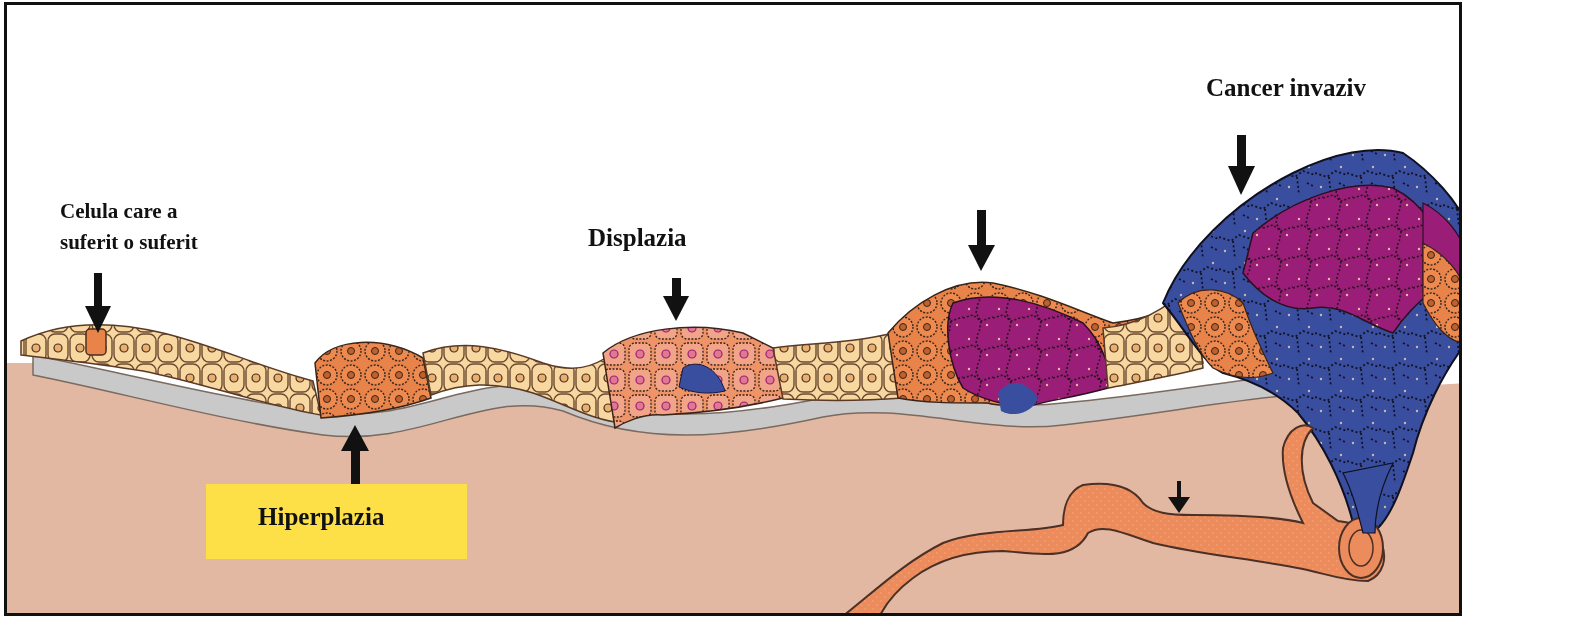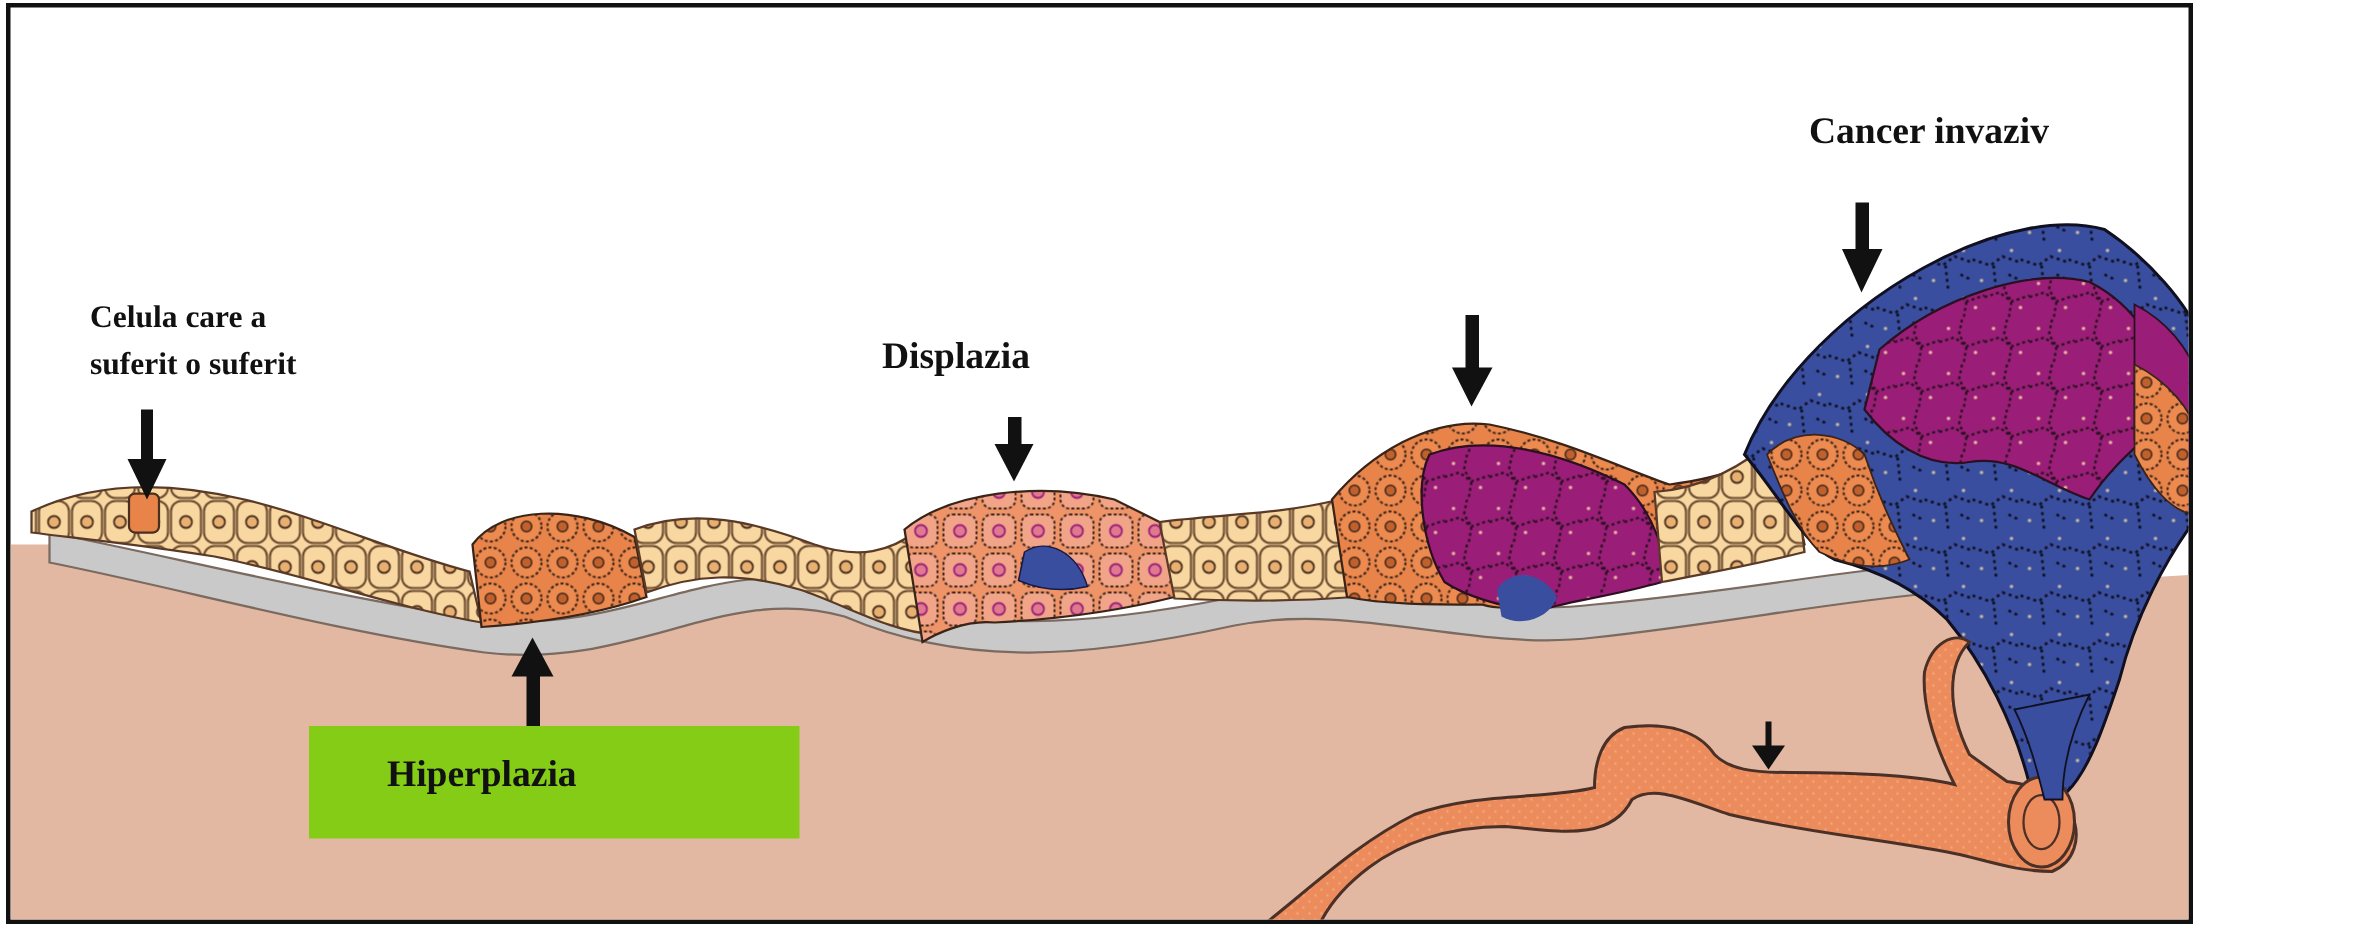--- a/index.html
+++ b/index.html
@@ -10,22 +10,22 @@
       box-sizing: border-box; background: #ffffff; overflow: hidden;
     }
     svg.art { position: absolute; left: 0; top: 0; }
     .label {
       position: absolute; font-family: "Liberation Serif", serif; font-weight: bold;
       color: #111111; font-size: 25px; line-height: 30px; white-space: nowrap;
     }
     .label.small { font-size: 21px; line-height: 31px; }
     .label em { font-style: italic; }
     .hyper-box {
-      position: absolute; left: 203px; top: 481px; width: 327px; height: 75px;
-      background: #84cc16;
+      position: absolute; left: 203px; top: 481px; width: 261px; height: 75px;
+      background: #fde047;
     }
     .hyper-box .label { left: 52px; top: 18px; }
   </style>
 </head>
 <body>
 
 <div class="frame">
   <svg class="art" width="1458" height="614" viewBox="4 2 1458 614">
     <defs>
       <pattern id="normalCells" width="22" height="30" patternUnits="userSpaceOnUse">

